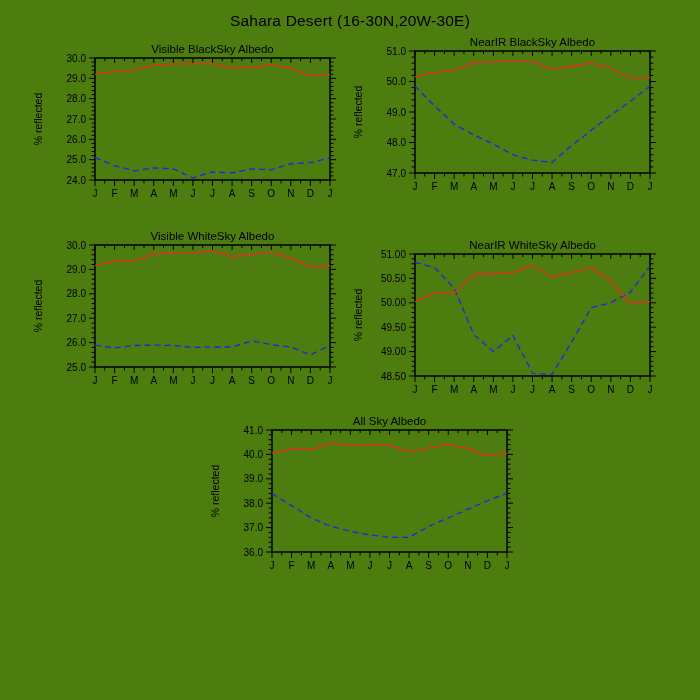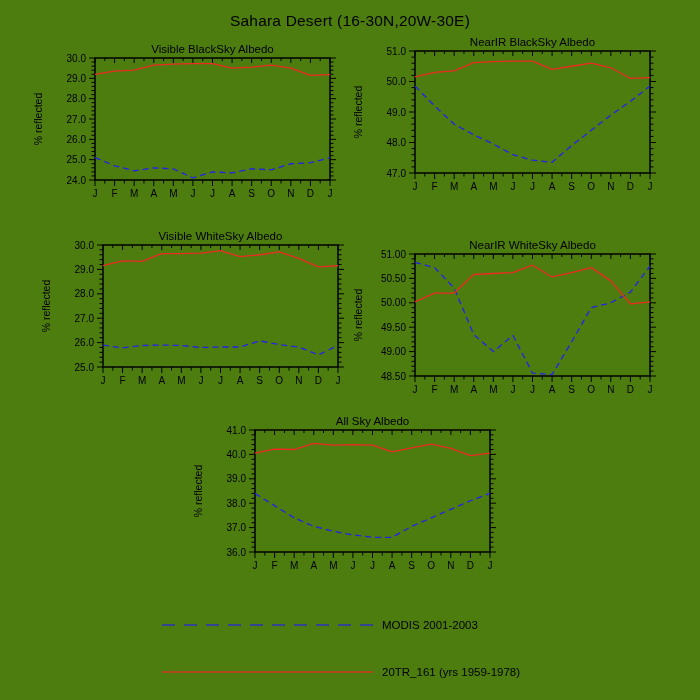--- a/index.html
+++ b/index.html
@@ -3,23 +3,23 @@
 <meta charset="utf-8">
 <style>
   html,body { margin:0; padding:0; background:#ffffff; }
   body { font-family:"Liberation Sans", sans-serif; }
   #figure { position:relative; width:700px; height:700px; background:#4d7c0f; overflow:hidden; }
   #figure-title { position:absolute; top:12px; left:0; width:700px; text-align:center;
                   font-size:15.5px; letter-spacing:0.2px; color:#000; }
   .chart { position:absolute; width:310px; height:182px; }
   #chart-0 { left:30px;  top:40px; }
   #chart-1 { left:350px; top:33px; }
-  #chart-2 { left:38px;  top:227px; }
+  #chart-2 { left:30px;  top:227px; }
   #chart-3 { left:350px; top:236px; }
-  #chart-4 { left:190px; top:412px; }
+  #chart-4 { left:207px; top:412px; }
   #legend  { position:absolute; left:150px; top:603px; width:440px; height:95px; }
   svg text { fill:#000; }
   .legend-label { font-size:11.5px; }
 </style>
 </head>
 <body>
 
 <div id="figure">
   <div id="figure-title">Sahara Desert (16-30N,20W-30E)</div>
 
@@ -657,21 +657,13 @@
         <text x="280.41666666666663" y="157" text-anchor="middle" font-size="10">D</text>
         <line x1="290.20833333333337" y1="140" x2="290.20833333333337" y2="143.5" stroke="#000" stroke-width="1"></line>
         <line x1="290.20833333333337" y1="18" x2="290.20833333333337" y2="21" stroke="#000" stroke-width="1"></line>
         <line x1="300" y1="140" x2="300" y2="146" stroke="#000" stroke-width="1"></line>
         <line x1="300" y1="18" x2="300" y2="23" stroke="#000" stroke-width="1"></line>
         <text x="300" y="157" text-anchor="middle" font-size="10">J</text>
         <polyline points="65.00,81.44 84.58,93.64 104.17,105.84 123.75,114.38 143.33,119.26 162.92,122.92 182.50,125.36 202.08,125.36 221.67,114.38 241.25,105.84 260.83,97.30 280.42,88.76 300.00,81.44" fill="none" stroke="#2222ee" stroke-width="1.3" stroke-linejoin="round" stroke-dasharray="6,4"></polyline>
         <polyline points="65.00,41.18 84.58,37.03 104.17,37.52 123.75,31.42 143.33,33.13 162.92,32.64 182.50,33.13 202.08,39.96 221.67,35.81 241.25,32.15 260.83,36.30 280.42,43.62 300.00,41.18" fill="none" stroke="#ee2c22" stroke-width="1.3" stroke-linejoin="round"></polyline>
       </svg></div>
 
-  <div id="legend">
-    <svg width="440" height="95" viewBox="0 0 440 95">
-      <line x1="12" y1="22" x2="223" y2="22" stroke-width="1.4" stroke-dasharray="13,9" opacity="0.8" stroke="#2222ee"></line>
-      <text class="legend-label" x="232" y="26">MODIS 2001-2003</text>
-      <line x1="12" y1="69" x2="223" y2="69" stroke-width="1.4" opacity="0.8" stroke="#ee2c22"></line>
-      <text class="legend-label" x="232" y="73">20TR_161 (yrs 1959-1978)</text>
-    </svg>
-  </div>
 </div>
 
 </body></html>

